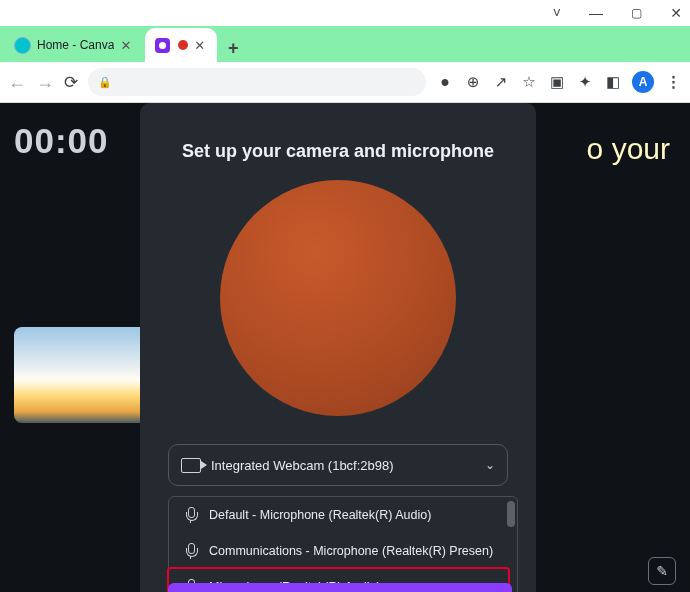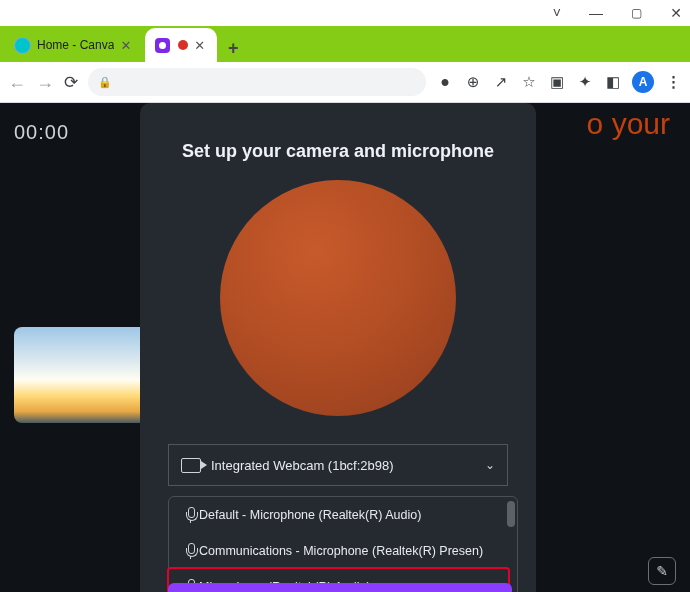--- a/index.html
+++ b/index.html
@@ -1,56 +1,56 @@
 <!DOCTYPE html>
 <html><head>
 <meta charset="utf-8">
 <style>
   html,body{margin:0;padding:0;width:690px;height:592px;overflow:hidden;font-family:"Segoe UI",Arial,sans-serif;background:#fff}
   
   .titlebar{height:18px;display:flex;justify-content:flex-end;align-items:center;padding:4px 8px;color:#444;font-size:14px}
   .winbtn{margin-left:28px}
-  .tabstrip{height:36px;display:flex;align-items:flex-end;background:#84cc16;padding-left:4px}
+  .tabstrip{height:36px;display:flex;align-items:flex-end;background:#86efac;padding-left:4px}
   .tab{display:flex;align-items:center;height:34px;padding:0 12px 0 10px;border-top-left-radius:10px;border-top-right-radius:10px;font-size:12px;color:#202124;gap:6px;max-width:200px;margin-right:2px}
   .tab.active{background:#fff}
   .tab .title{white-space:nowrap;overflow:hidden;text-overflow:ellipsis;max-width:125px}
   .favcanva{width:15px;height:15px;border-radius:50%;background:#00c4cc;border:1px solid #8ad}
   .favpres{width:15px;height:15px;border-radius:4px;background:#7d2ae8;display:flex;align-items:center;justify-content:center}
   .favpres:after{content:"";width:7px;height:7px;border-radius:50%;background:#fff}
   .rec{width:10px;height:10px;border-radius:50%;background:#d93025;margin-left:2px}
   .tabclose{color:#555;font-size:13px}
   .newtab{width:28px;height:28px;display:flex;align-items:center;justify-content:center;color:#444;font-size:18px;font-weight:bold}
   .toolbar{height:40px;background:#fff;border-bottom:1px solid #d7dae0;display:flex;align-items:center;padding:0 8px;gap:10px;color:#444;font-size:15px}
   .addr{flex:1;height:28px;background:#f1f3f4;border-radius:14px;display:flex;align-items:center;padding:0 10px;font-size:13px;color:#3a3a3a;gap:8px}
   .addr .lock{color:#5f6368;font-size:11px}
   .arrow{color:#9aa0a6;font-size:18px}
   .arrow.dark{color:#3c4043}
   .tbicon{width:18px;text-align:center;color:#3c4043}
   .avatar{width:22px;height:22px;border-radius:50%;background:#1a73e8;color:#fff;display:flex;align-items:center;justify-content:center;font-size:12px;font-weight:600}
   .vdots{font-weight:bold;letter-spacing:-1px}
   
   .viewport{position:relative;width:690px;height:494px;background:#0f1216;overflow:hidden}
-  .timer{position:absolute;left:14px;top:18px;font-size:20px;font-weight:400;color:#cfd3d9;letter-spacing:1px}
-  .bgtext{position:absolute;right:20px;top:4px;font-size:30px;color:#c2410c}
+  .timer{position:absolute;left:14px;top:18px;font-size:35px;font-weight:700;color:#cfd3d9;letter-spacing:1px}
+  .bgtext{position:absolute;right:20px;top:29px;font-size:30px;color:#fef9c3}
   .thumb{position:absolute;left:14px;width:142px;height:96px;border-radius:8px;overflow:hidden}
   .thumb1{top:224px}
   .thumb1 .sky{height:100%;background:linear-gradient(#9fc7e6 0%,#dbe8ef 35%,#fffdf3 55%,#ffd978 72%,#e7a743 88%,#4a5a62 100%)}
   .editicon{position:absolute;right:14px;bottom:12px;width:26px;height:26px;border:1px solid #6a6e77;border-radius:6px;display:flex;align-items:center;justify-content:center;color:#c9ced6;font-size:14px}
   
   .modal{position:absolute;left:140px;top:0;width:396px;height:592px;background:#252a30;border-radius:10px;padding:0 0 0 0}
   .modal h2{color:#eef1f5;font-size:18px;font-weight:600;text-align:center;margin:38px 0 18px}
   .camcircle{width:236px;height:236px;border-radius:50%;margin:0 auto;background:radial-gradient(circle at 40% 30%,#c75a2c 0%,#b44e24 45%,#923e1e 100%)}
   .selects{margin:28px 28px 0 28px}
-  .selectrow{height:40px;border:1px solid #51565e;border-radius:0;display:flex;align-items:center;padding:0 12px;color:#e7eaef;font-size:13px;gap:10px;position:relative}
+  .selectrow{height:40px;border:1px solid #51565e;border-radius:10px;display:flex;align-items:center;padding:0 12px;color:#e7eaef;font-size:13px;gap:10px;position:relative}
   .selectrow .chev{position:absolute;right:12px;font-size:12px;color:#cfcfd6}
   .camicon{width:18px;height:13px;border:1.5px solid #cfd3da;border-radius:2px;position:relative}
   .camicon:after{content:"";position:absolute;right:-7px;top:2px;width:0;height:0;border-top:4px solid transparent;border-bottom:4px solid transparent;border-left:6px solid #cfd3da}
   .dropdown{margin:10px 18px 0 28px;border:1px solid #4a4f57;border-radius:6px;background:#252a30;position:relative}
   .scroll{position:absolute;right:2px;top:4px;width:8px;height:26px;background:#5b6069;border-radius:4px}
-  .opt{height:36px;display:flex;align-items:center;padding:0 14px;color:#e7eaef;font-size:12.5px;position:relative}
+  .opt{height:36px;display:flex;align-items:center;padding:0 14px;color:#e7eaef;font-size:12.5px;gap:10px;position:relative}
   .opt .check{position:absolute;right:18px;color:#fff;font-size:14px}
   .micicon{width:16px;height:16px;position:relative;flex-shrink:0}
   .micicon .cap{position:absolute;left:5px;top:0;width:5px;height:9px;border:1.4px solid #cfd3da;border-radius:3px}
   .micicon .arc{position:absolute;left:2.5px;top:5px;width:10px;height:8px;border:1.4px solid #cfd3da;border-top:none;border-radius:0 0 8px 8px}
   .micicon .stem{position:absolute;left:7px;top:13px;width:1.4px;height:3px;background:#cfd3da}
   .hl{position:absolute;border:2.5px solid #e3002b;border-radius:4px;pointer-events:none}
   .purplebar{position:absolute;left:168px;bottom:0;width:344px;height:14px;background:#8b3dff;border-radius:6px 6px 0 0}
 </style>
 </head>
 <body>

